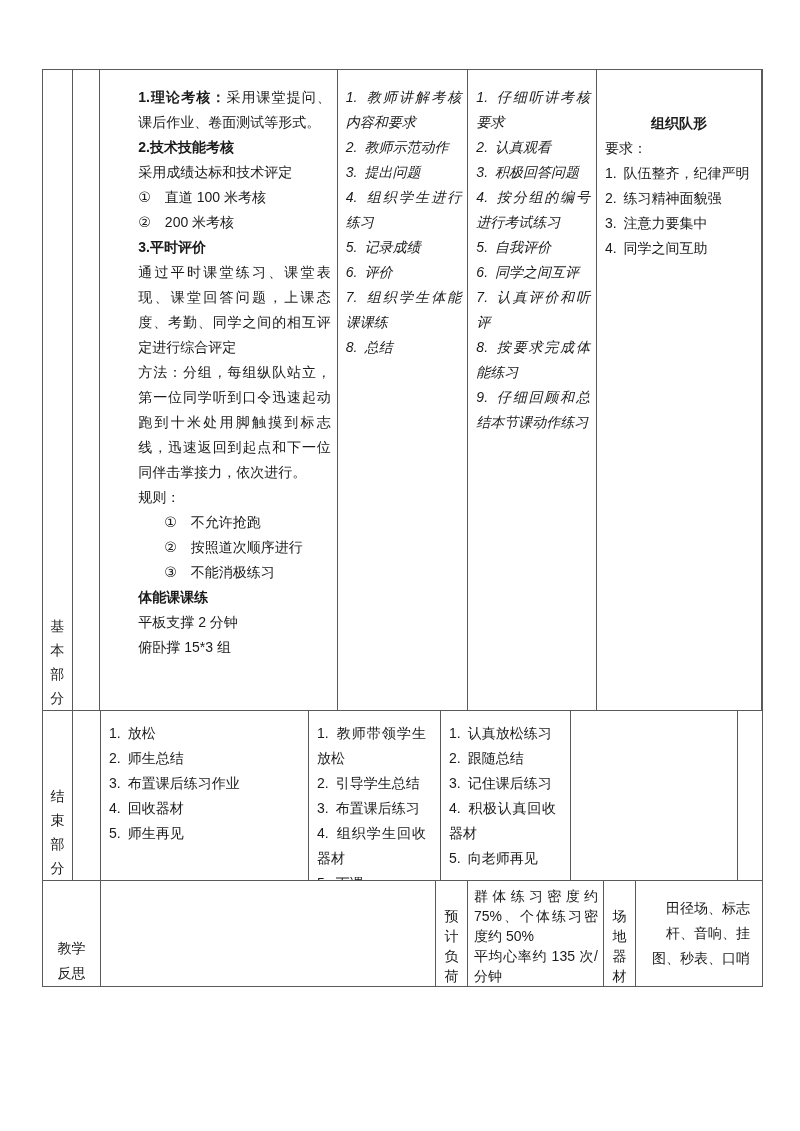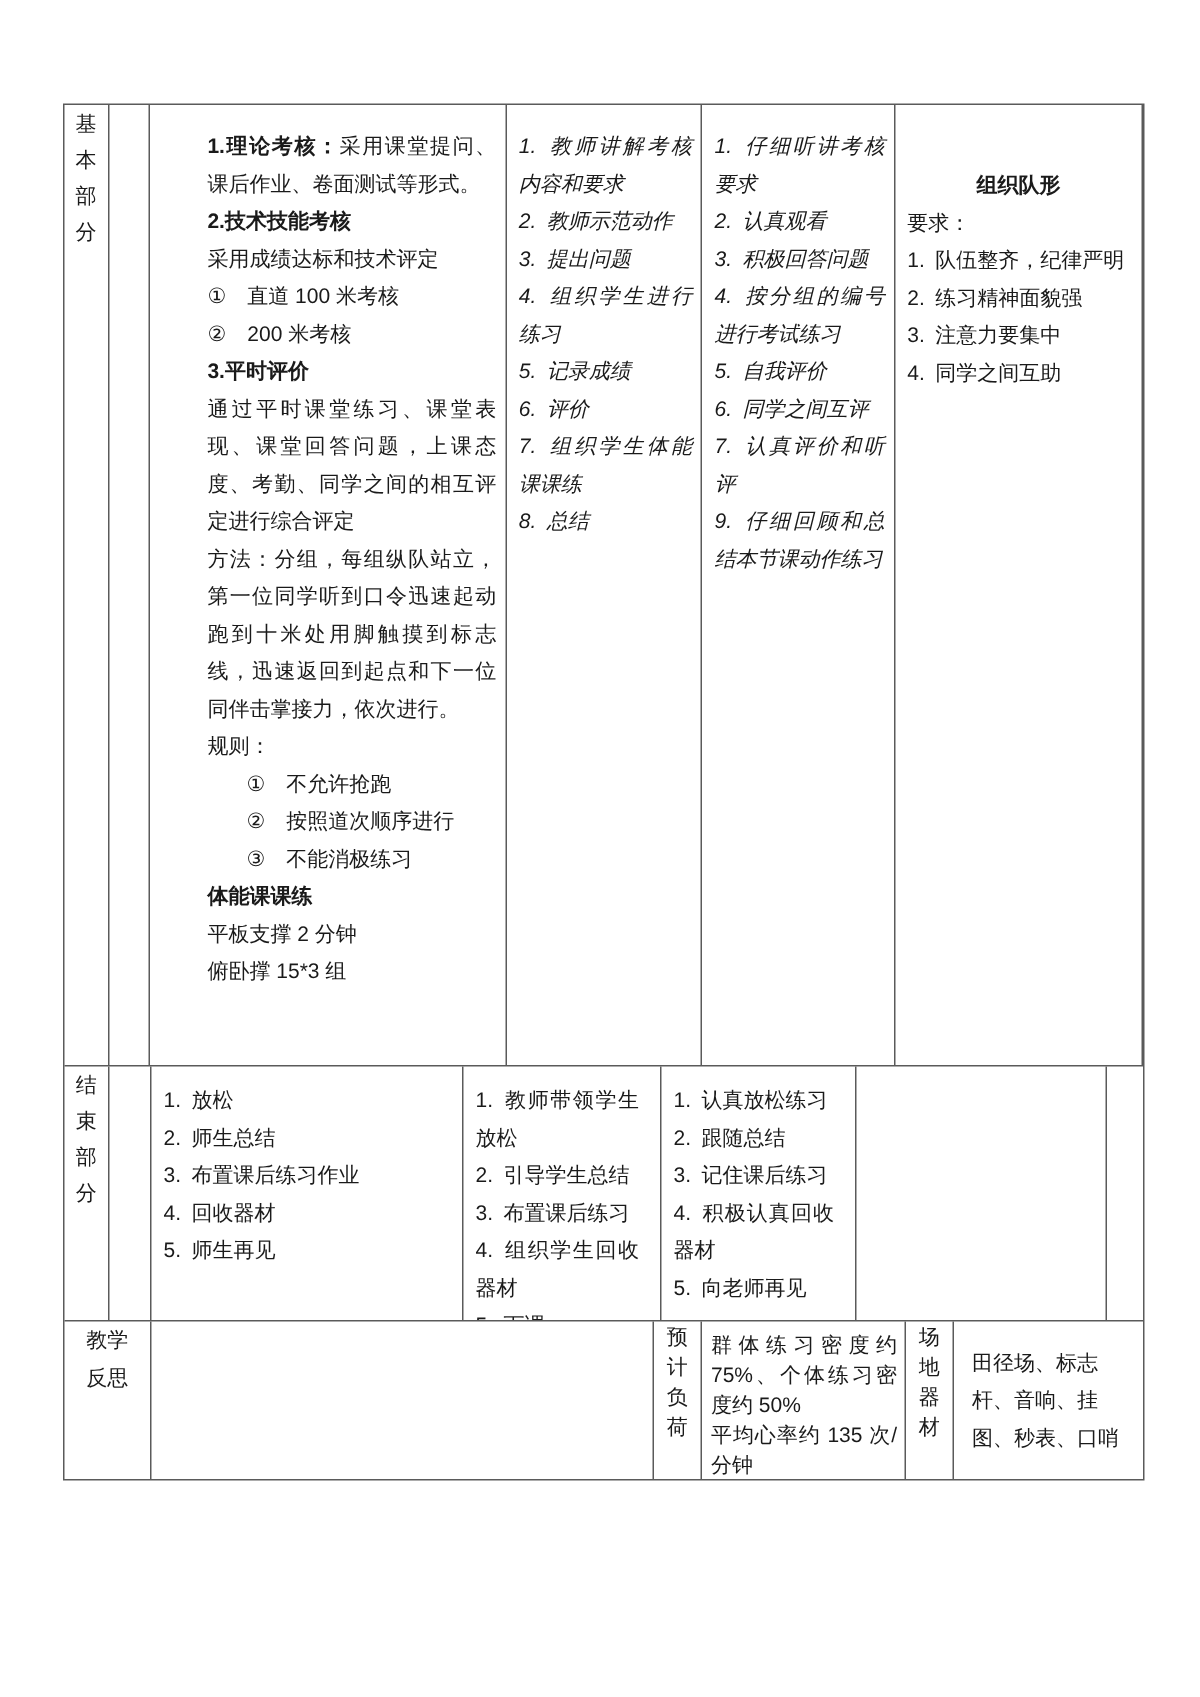--- a/index.html
+++ b/index.html
@@ -28,39 +28,39 @@
   .col-f{width:167px;}
   .col-g{flex:1;}
   
   .col-r1{width:58px;}
   .col-r2{width:335px;}
   .col-r3{width:32px;}
   .col-r4{width:136px;}
   .col-r5{width:32px;}
   .col-r6{flex:1;}
 
-  .vcell{display:flex;align-items:flex-start;justify-content:center;}
+  .vcell{display:flex;align-items:flex-end;justify-content:center;}
   .vtext{width:16px;text-align:center;word-break:break-all;line-height:24px;}
   .vtext-tight{width:16px;text-align:center;word-break:break-all;line-height:20px;}
   .wrap2{width:32px;text-align:center;word-break:break-all;line-height:25px;}
 
   .content-pad{padding:15px 6px 0 6px;line-height:25px;text-align:justify;margin-left:32px;}
   .list-pad{padding:15px 6px 0 8px;line-height:25px;text-align:justify;font-style:italic;}
   .list-pad-sm{padding:10px 14px 0 8px;line-height:25px;text-align:justify;}
   p,.line{margin:0;padding:0;}
   .b{font-weight:bold;}
   .indent{margin-left:26px;}
 
   .org-cell{padding:15px 8px 0 8px;line-height:25px;}
   .org-title{text-align:center;font-weight:bold;margin-top:26px;}
   .req-block{}
 
   .load-text{padding:5px 5px 0 6px;line-height:20px;text-align:justify;}
   .equip-cell{display:flex;align-items:center;justify-content:center;
-    text-align:left;padding:0 12px;line-height:25px;}
+    text-align:right;padding:0 12px;line-height:25px;}
 </style>
 </head>
 <body>
 
 <div class="doc-table">
 
   <div class="row row-basic">
     <div class="cell col-a vcell">
       <div class="vtext">基本部分</div>
     </div>
@@ -96,20 +96,21 @@
     </div>
 
     <div class="cell col-e list-pad">
       <div class="line">1. 仔细听讲考核要求</div>
       <div class="line">2. 认真观看</div>
       <div class="line">3. 积极回答问题</div>
       <div class="line">4. 按分组的编号进行考试练习</div>
       <div class="line">5. 自我评价</div>
       <div class="line">6. 同学之间互评</div>
       <div class="line">7. 认真评价和听评</div>
+      <div class="line">8. 按要求完成体能练习</div>
       <div class="line">9. 仔细回顾和总结本节课动作练习</div>
     </div>
 
     <div class="cell col-f org-cell">
       <div class="org-title">组织队形</div>
       <div class="req-block">
         <div class="line">要求：</div>
         <div class="line">1. 队伍整齐，纪律严明</div>
         <div class="line">2. 练习精神面貌强</div>
         <div class="line">3. 注意力要集中</div>

